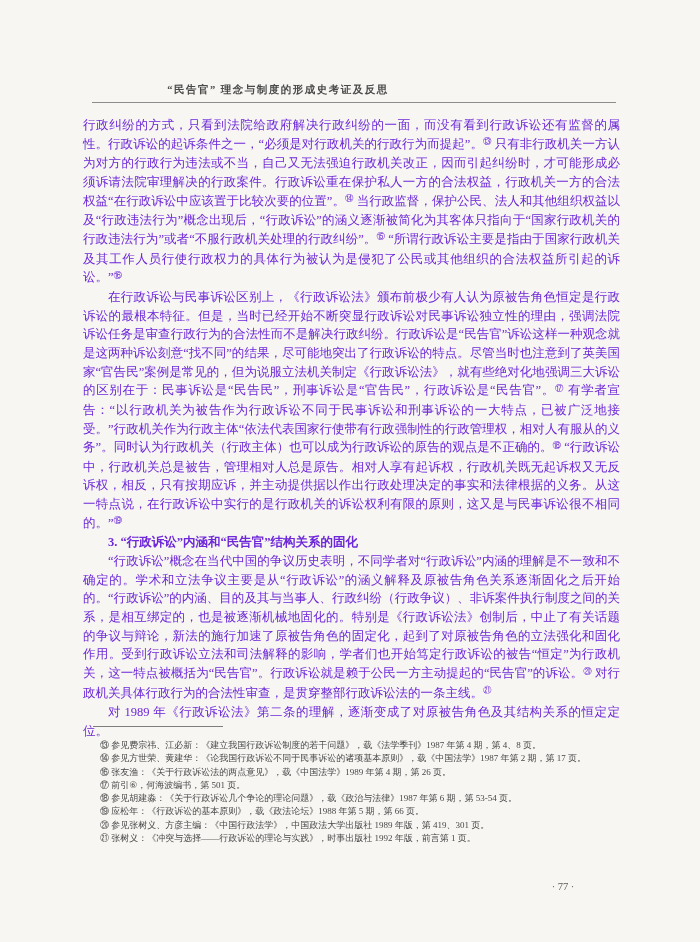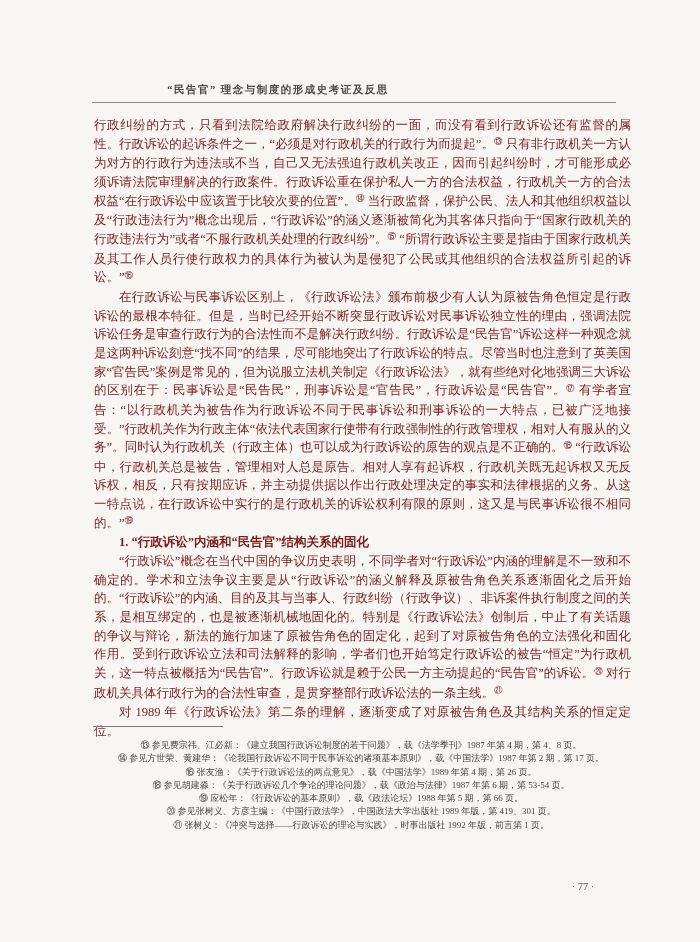--- a/index.html
+++ b/index.html
@@ -21,24 +21,24 @@
     font-size: 10.5px; font-weight: bold;
     letter-spacing: 1.5px;
     color: #4a4a4a;
   }
   .header-rule {
     position: absolute; top: 102px; left: 92px;
     width: 524px; height: 1px;
     background: #8c8c8c;
   }
   .body-text {
-    position: absolute; top: 116px; left: 94px;
+    position: absolute; top: 116px; left: 83px;
     width: 537px;
     font-size: 12.5px; line-height: 18.65px;
-    color: #7f1d1d;
+    color: #6d28d9;
     text-align: justify;
     font-family: Liberation Serif, serif;
   }
   .body-text p { margin: 0; padding: 0; }
   .body-text p.indent { text-indent: 2em; }
   .body-text p.heading { font-weight: bold; text-indent: 2em; }
   .fnref {
     font-size: 8.5px;
     position: relative; top: -3.5px;
     letter-spacing: 0;
@@ -50,52 +50,52 @@
   }
   .footnotes {
     position: absolute; top: 739px; left: 100px;
     width: 522px;
     font-size: 9px; line-height: 13.3px;
     color: #474747;
   }
   .footnotes .fn {
     white-space: nowrap;
     overflow: hidden;
-    text-align: center;
   }
   .page-number {
-    position: absolute; top: 881px; left: 550px;
+    position: absolute; top: 881px; left: 530px;
     width: 66px; text-align: center;
     font-size: 10.5px;
     color: #5a5a5a;
   }
 </style>
 </head>
 <body>
 
 <div class="page">
 
   <div class="header-title">“民告官” 理念与制度的形成史考证及反思</div>
 
   <div class="header-rule"></div>
 
   <div class="body-text">
     <p><span>行政纠纷的方式，只看到法院给政府解决行政纠纷的一面，而没有看到行政诉讼还有监督的属性。行政诉讼的起诉条件之一，“必须是对行政机关的行政行为而提起”。</span><span class="fnref">⑬</span><span> 只有非行政机关一方认为对方的行政行为违法或不当，自己又无法强迫行政机关改正，因而引起纠纷时，才可能形成必须诉请法院审理解决的行政案件。行政诉讼重在保护私人一方的合法权益，行政机关一方的合法权益“在行政诉讼中应该置于比较次要的位置”。</span><span class="fnref">⑭</span><span> 当行政监督，保护公民、法人和其他组织权益以及“行政违法行为”概念出现后，“行政诉讼”的涵义逐渐被简化为其客体只指向于“国家行政机关的行政违法行为”或者“不服行政机关处理的行政纠纷”。</span><span class="fnref">⑮</span><span> “所谓行政诉讼主要是指由于国家行政机关及其工作人员行使行政权力的具体行为被认为是侵犯了公民或其他组织的合法权益所引起的诉讼。”</span><span class="fnref">⑯</span></p>
     <p class="indent"><span>在行政诉讼与民事诉讼区别上，《行政诉讼法》颁布前极少有人认为原被告角色恒定是行政诉讼的最根本特征。但是，当时已经开始不断突显行政诉讼对民事诉讼独立性的理由，强调法院诉讼任务是审查行政行为的合法性而不是解决行政纠纷。行政诉讼是“民告官”诉讼这样一种观念就是这两种诉讼刻意“找不同”的结果，尽可能地突出了行政诉讼的特点。尽管当时也注意到了英美国家“官告民”案例是常见的，但为说服立法机关制定《行政诉讼法》，就有些绝对化地强调三大诉讼的区别在于：民事诉讼是“民告民”，刑事诉讼是“官告民”，行政诉讼是“民告官”。</span><span class="fnref">⑰</span><span> 有学者宣告：“以行政机关为被告作为行政诉讼不同于民事诉讼和刑事诉讼的一大特点，已被广泛地接受。”行政机关作为行政主体“依法代表国家行使带有行政强制性的行政管理权，相对人有服从的义务”。同时认为行政机关（行政主体）也可以成为行政诉讼的原告的观点是不正确的。</span><span class="fnref">⑱</span><span> “行政诉讼中，行政机关总是被告，管理相对人总是原告。相对人享有起诉权，行政机关既无起诉权又无反诉权，相反，只有按期应诉，并主动提供据以作出行政处理决定的事实和法律根据的义务。从这一特点说，在行政诉讼中实行的是行政机关的诉讼权利有限的原则，这又是与民事诉讼很不相同的。”</span><span class="fnref">⑲</span></p>
-    <p class="heading"><span>1. “行政诉讼”内涵和“民告官”结构关系的固化</span></p>
+    <p class="heading"><span>3. “行政诉讼”内涵和“民告官”结构关系的固化</span></p>
     <p class="indent"><span>“行政诉讼”概念在当代中国的争议历史表明，不同学者对“行政诉讼”内涵的理解是不一致和不确定的。学术和立法争议主要是从“行政诉讼”的涵义解释及原被告角色关系逐渐固化之后开始的。“行政诉讼”的内涵、目的及其与当事人、行政纠纷（行政争议）、非诉案件执行制度之间的关系，是相互绑定的，也是被逐渐机械地固化的。特别是《行政诉讼法》创制后，中止了有关话题的争议与辩论，新法的施行加速了原被告角色的固定化，起到了对原被告角色的立法强化和固化作用。受到行政诉讼立法和司法解释的影响，学者们也开始笃定行政诉讼的被告“恒定”为行政机关，这一特点被概括为“民告官”。行政诉讼就是赖于公民一方主动提起的“民告官”的诉讼。</span><span class="fnref">⑳</span><span> 对行政机关具体行政行为的合法性审查，是贯穿整部行政诉讼法的一条主线。</span><span class="fnref">㉑</span></p>
     <p class="indent"><span>对 1989 年《行政诉讼法》第二条的理解，逐渐变成了对原被告角色及其结构关系的恒定定位。</span></p>
   </div>
 
   <div class="fn-divider"></div>
 
   <div class="footnotes">
     <div class="fn">⑬ 参见费宗祎、江必新：《建立我国行政诉讼制度的若干问题》，载《法学季刊》1987 年第 4 期，第 4、8 页。</div>
     <div class="fn">⑭ 参见方世荣、黄建华：《论我国行政诉讼不同于民事诉讼的诸项基本原则》，载《中国法学》1987 年第 2 期，第 17 页。</div>
     <div class="fn">⑯ 张友渔：《关于行政诉讼法的两点意见》，载《中国法学》1989 年第 4 期，第 26 页。</div>
+    <div class="fn">⑰ 前引⑥，何海波编书，第 501 页。</div>
     <div class="fn">⑱ 参见胡建淼：《关于行政诉讼几个争论的理论问题》，载《政治与法律》1987 年第 6 期，第 53-54 页。</div>
     <div class="fn">⑲ 应松年：《行政诉讼的基本原则》，载《政法论坛》1988 年第 5 期，第 66 页。</div>
     <div class="fn">⑳ 参见张树义、方彦主编：《中国行政法学》，中国政法大学出版社 1989 年版，第 419、301 页。</div>
     <div class="fn">㉑ 张树义：《冲突与选择——行政诉讼的理论与实践》，时事出版社 1992 年版，前言第 1 页。</div>
   </div>
 
   <div class="page-number">· 77 ·</div>
 
 </div>
 

